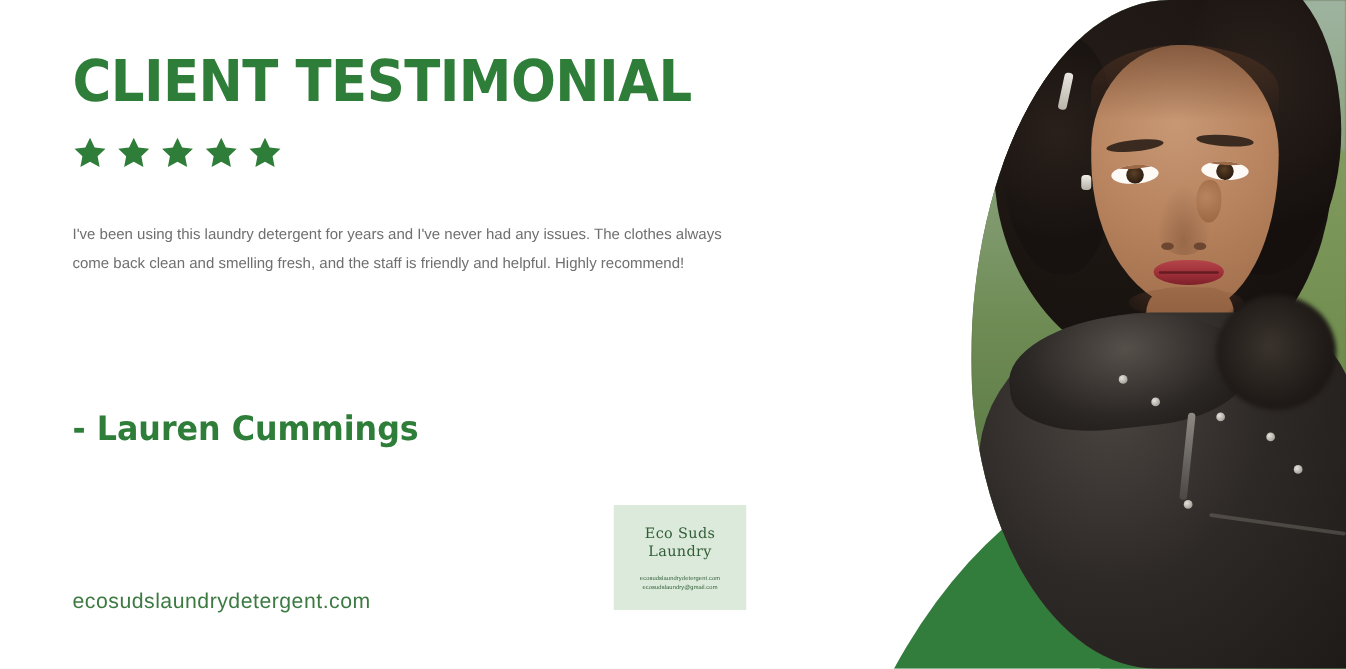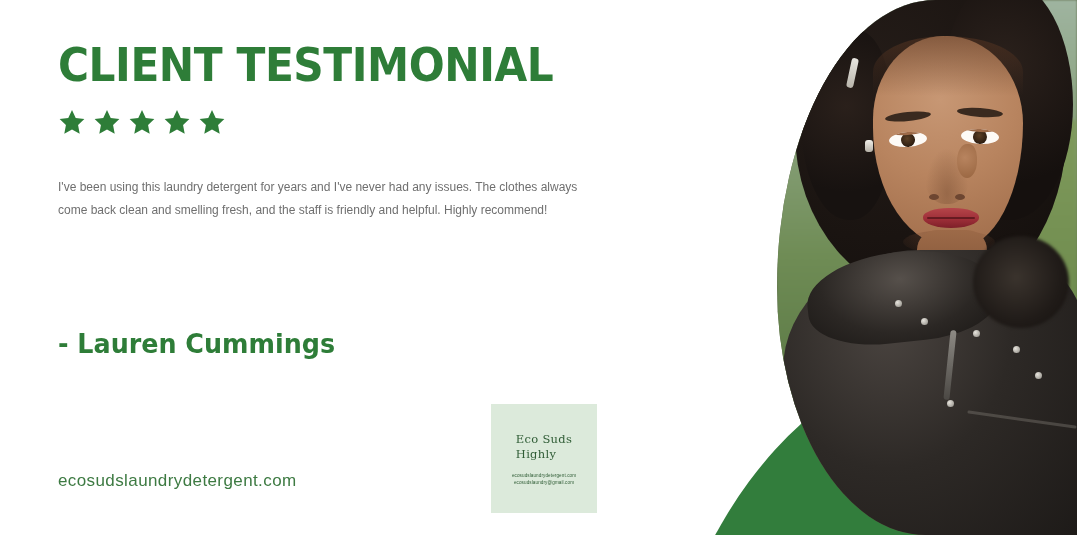--- a/index.html
+++ b/index.html
@@ -392,26 +392,27 @@
     letter-spacing: 0.4px;
     color: #3d7a42;
   }
 
   
   .logo-card {
     position: absolute;
     left: 491px;
     top: 404px;
     width: 106px;
-    height: 109px;
+    height: 84px;
     background: #DCEADB;
     display: flex;
     flex-direction: column;
     align-items: center;
     justify-content: center;
+    text-align: center;
   }
   .logo-title {
     font-family: "DejaVu Serif", serif;
     font-size: 11.5px;
     line-height: 15px;
     color: #2f5c35;
     letter-spacing: 0.3px;
     margin: 0 0 10px 0;
   }
   .logo-contact {
@@ -509,19 +510,19 @@
     <p class="quote">I've been using this laundry detergent for years and I've never had any issues. The clothes always come back clean and smelling fresh, and the staff is friendly and helpful. Highly recommend!</p>
 
     <p class="author">- Lauren Cummings</p>
 
     <p class="website">ecosudslaundrydetergent.com</p>
   </div>
 
   <div class="logo-card">
     <div class="logo-title">
       <span>Eco Suds</span><br>
-      <span>Highly</span>
+      <span>Laundry</span>
     </div>
     <p class="logo-contact">ecosudslaundrydetergent.com</p>
     <p class="logo-contact">ecosudslaundry@gmail.com</p>
   </div>
 
 </div>
 
 </body></html>

